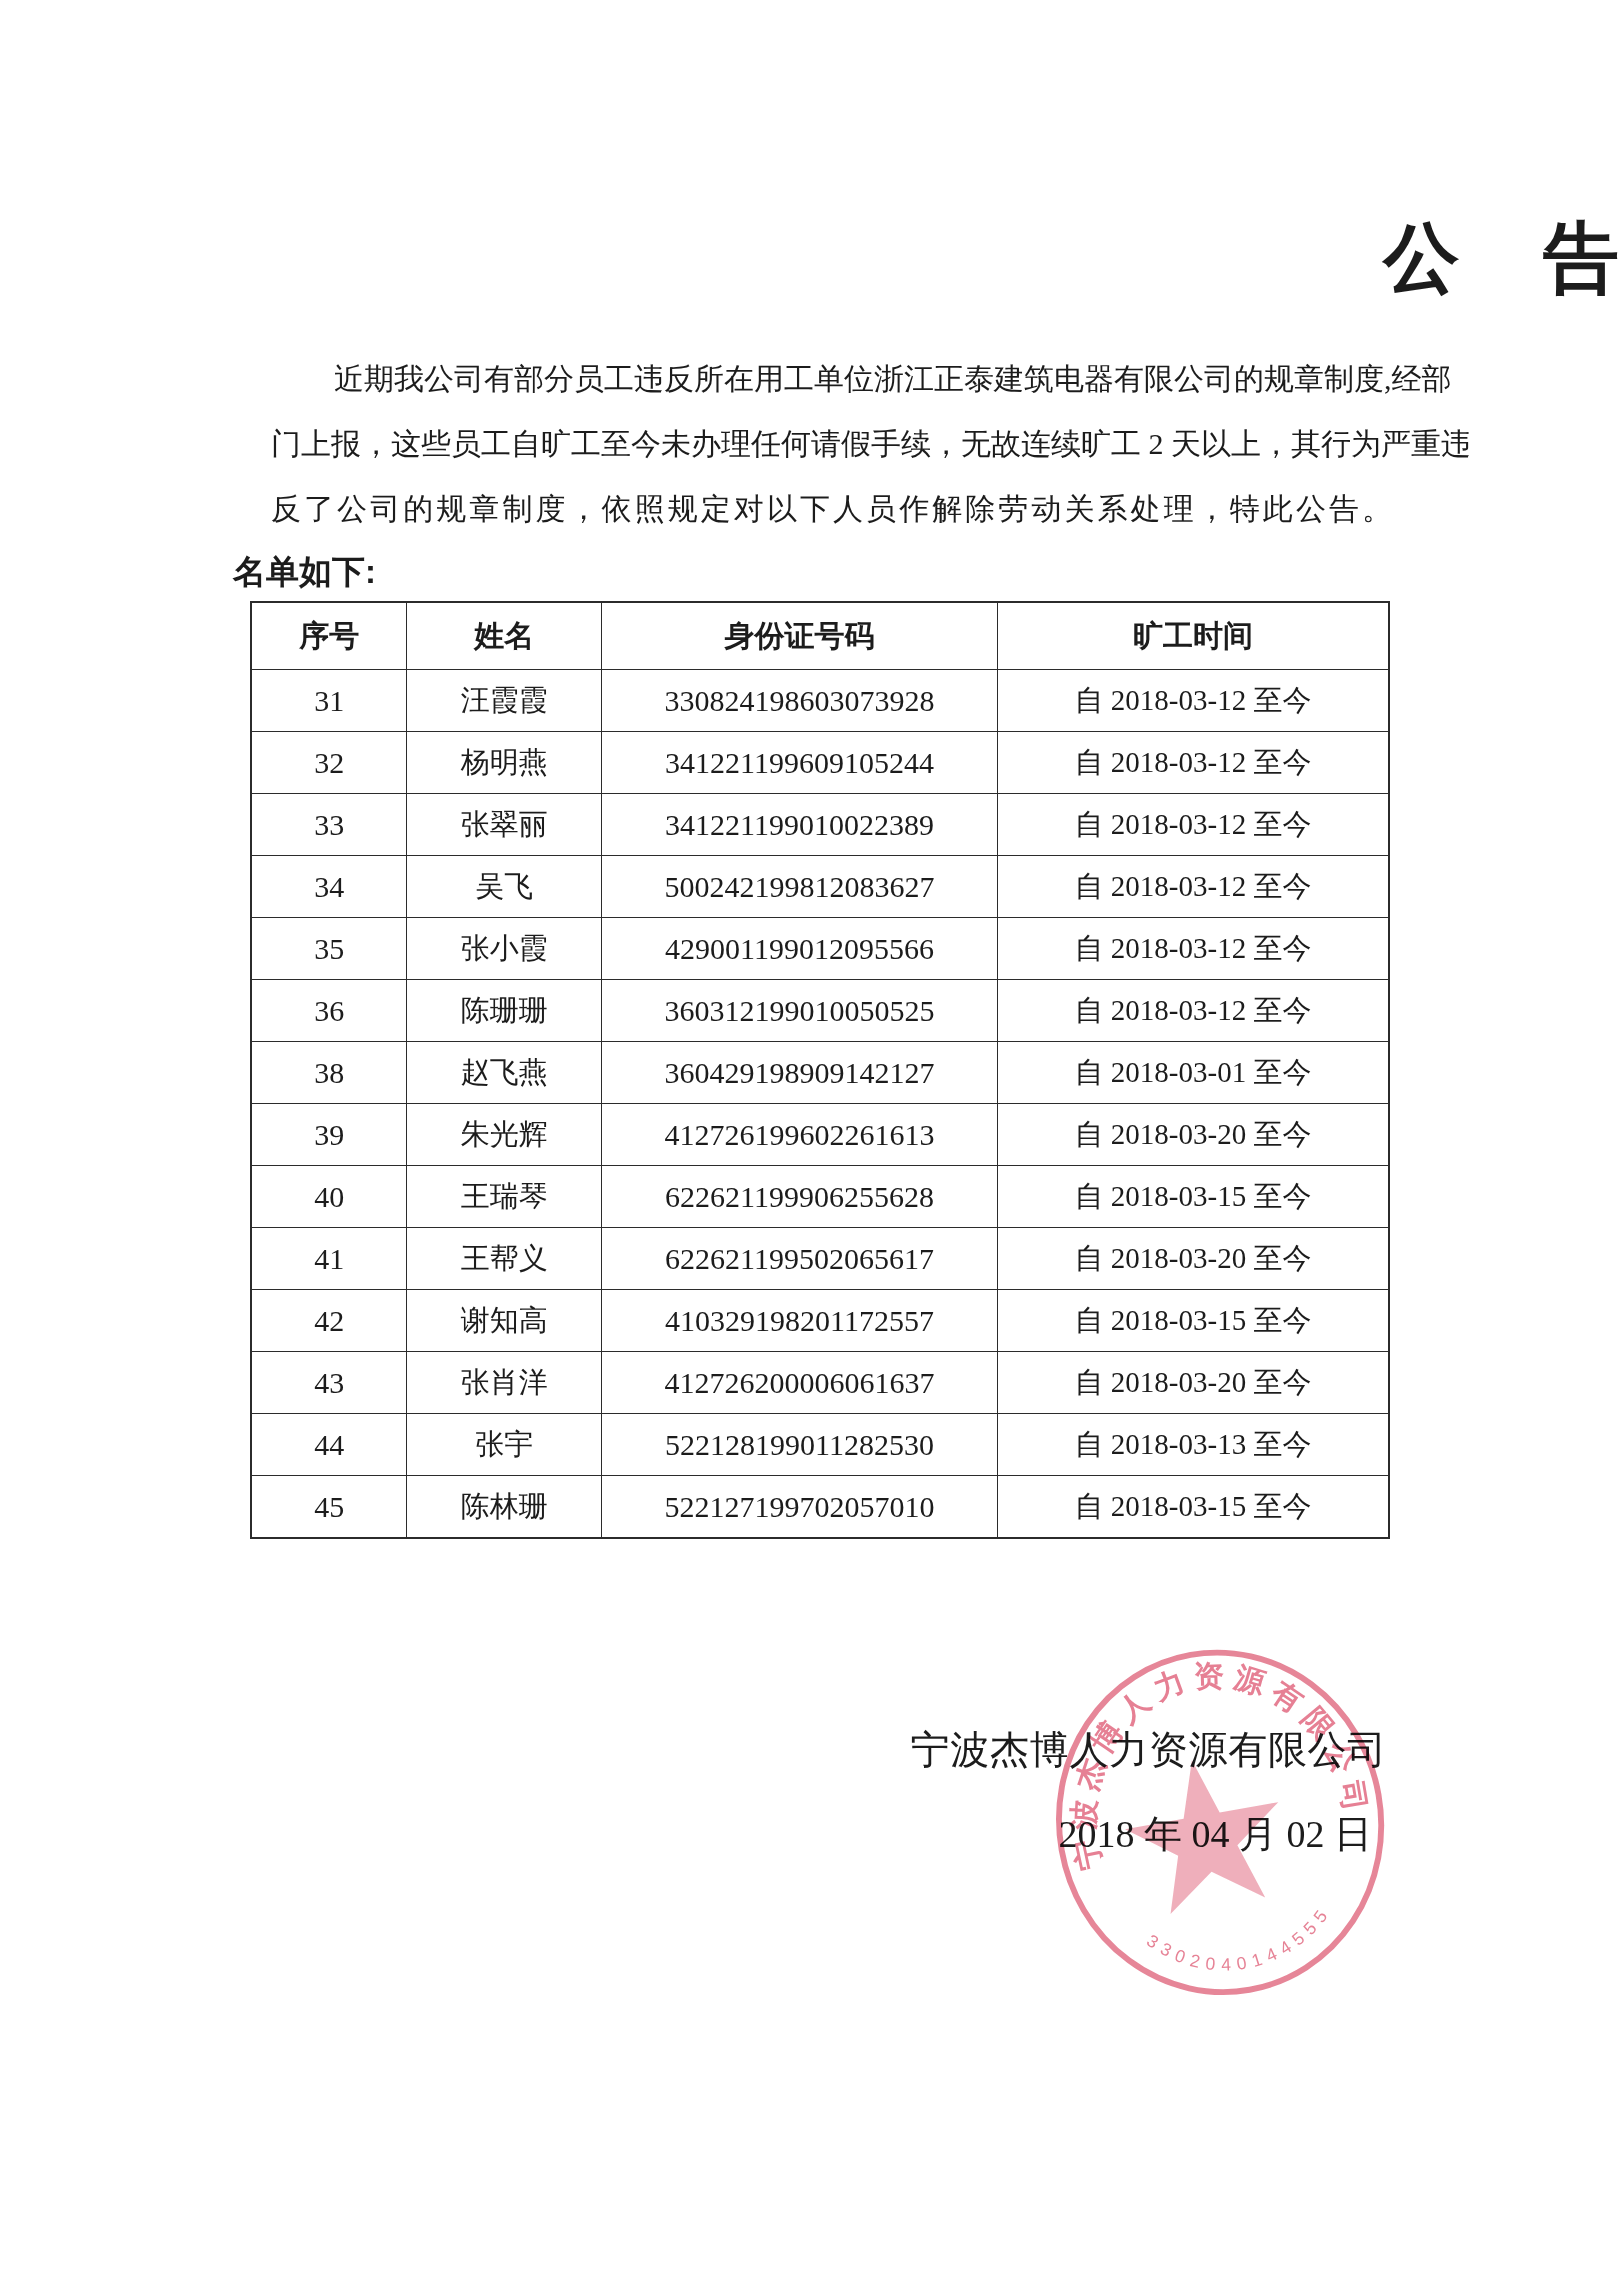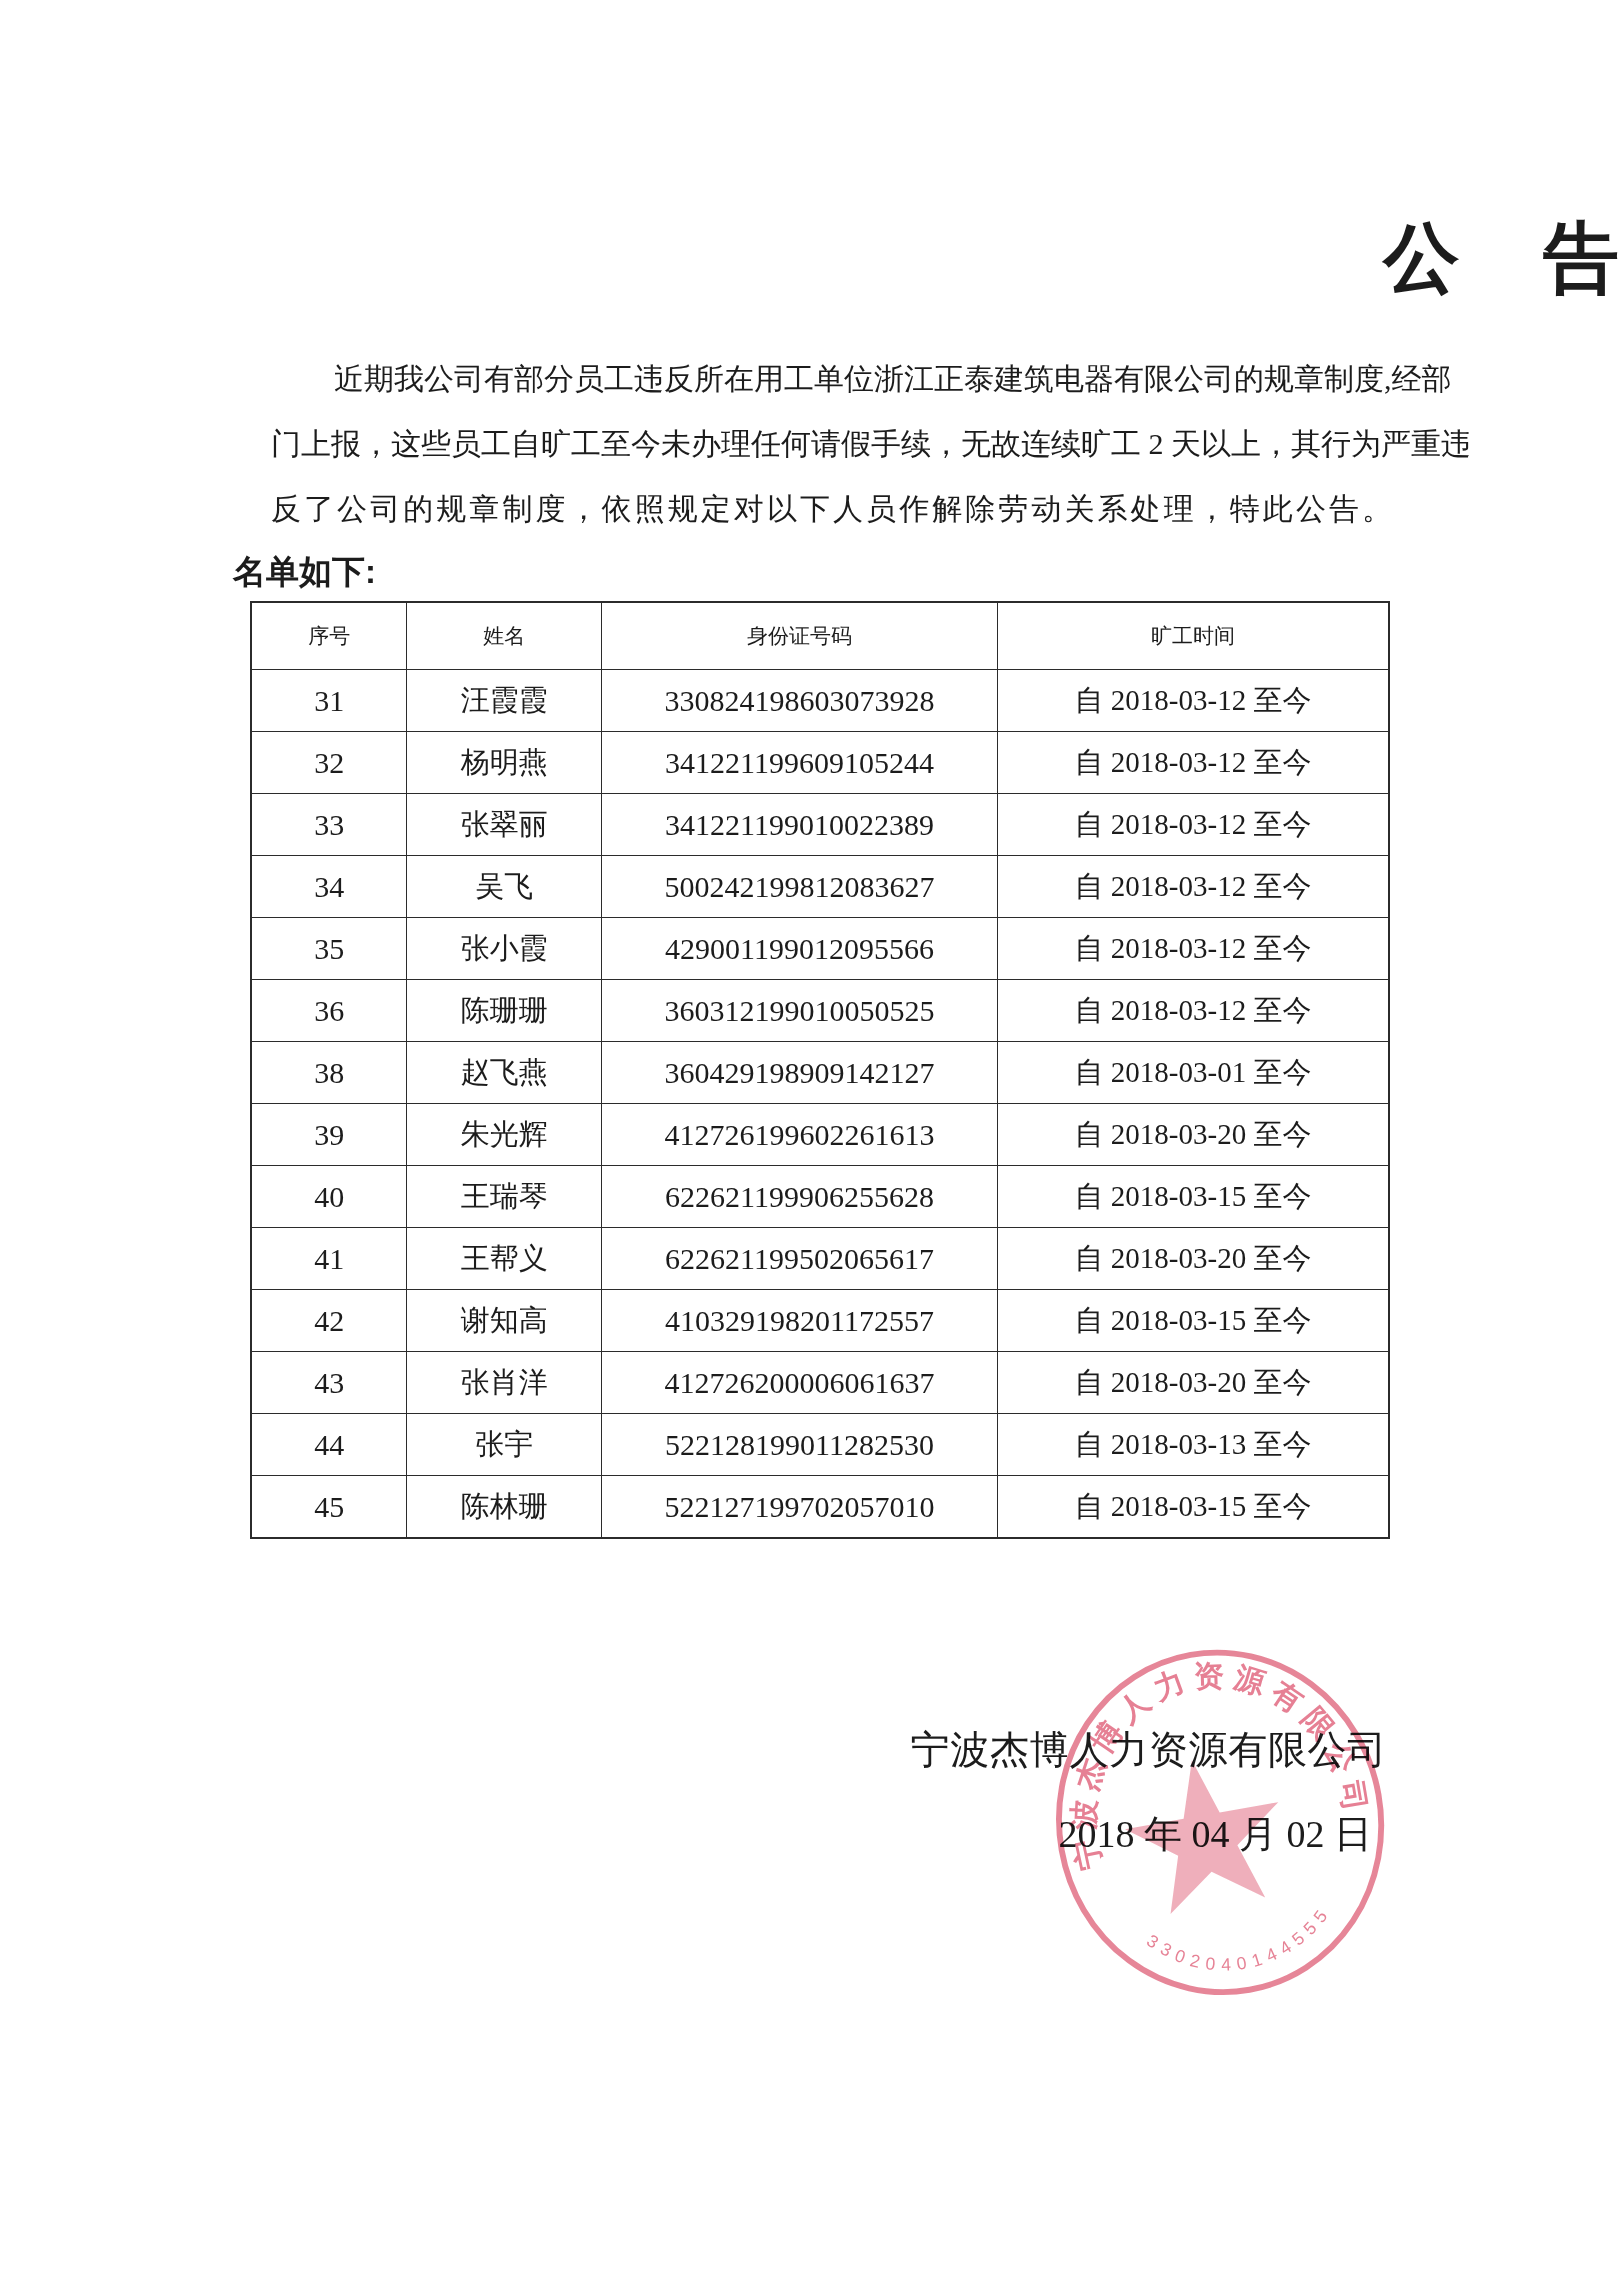--- a/index.html
+++ b/index.html
@@ -27,21 +27,21 @@
   table.roster{
     position:absolute;left:250px;top:601px;width:1140px;
     border-collapse:collapse;table-layout:fixed;
     border:2px solid #2b2b2b;
   }
   .roster th,.roster td{
     border:1.3px solid #2b2b2b;text-align:center;vertical-align:middle;
     padding:0;overflow:hidden;
   }
   .roster thead th{
-    height:66px;font-size:21px;font-weight:normal;
+    height:66px;font-size:30px;font-weight:bold;
     font-family:"Liberation Sans","DejaVu Sans",sans-serif;
   }
   .roster tbody td{height:61px;font-size:29px;}
   .roster td.num{font-size:30px;}
   .sig-company{
     position:absolute;top:1727px;right:236px;height:46px;line-height:46px;
     font-size:39px;letter-spacing:0.7px;
   }
   .sig-date{
     position:absolute;top:1813px;right:251px;height:43px;line-height:43px;

